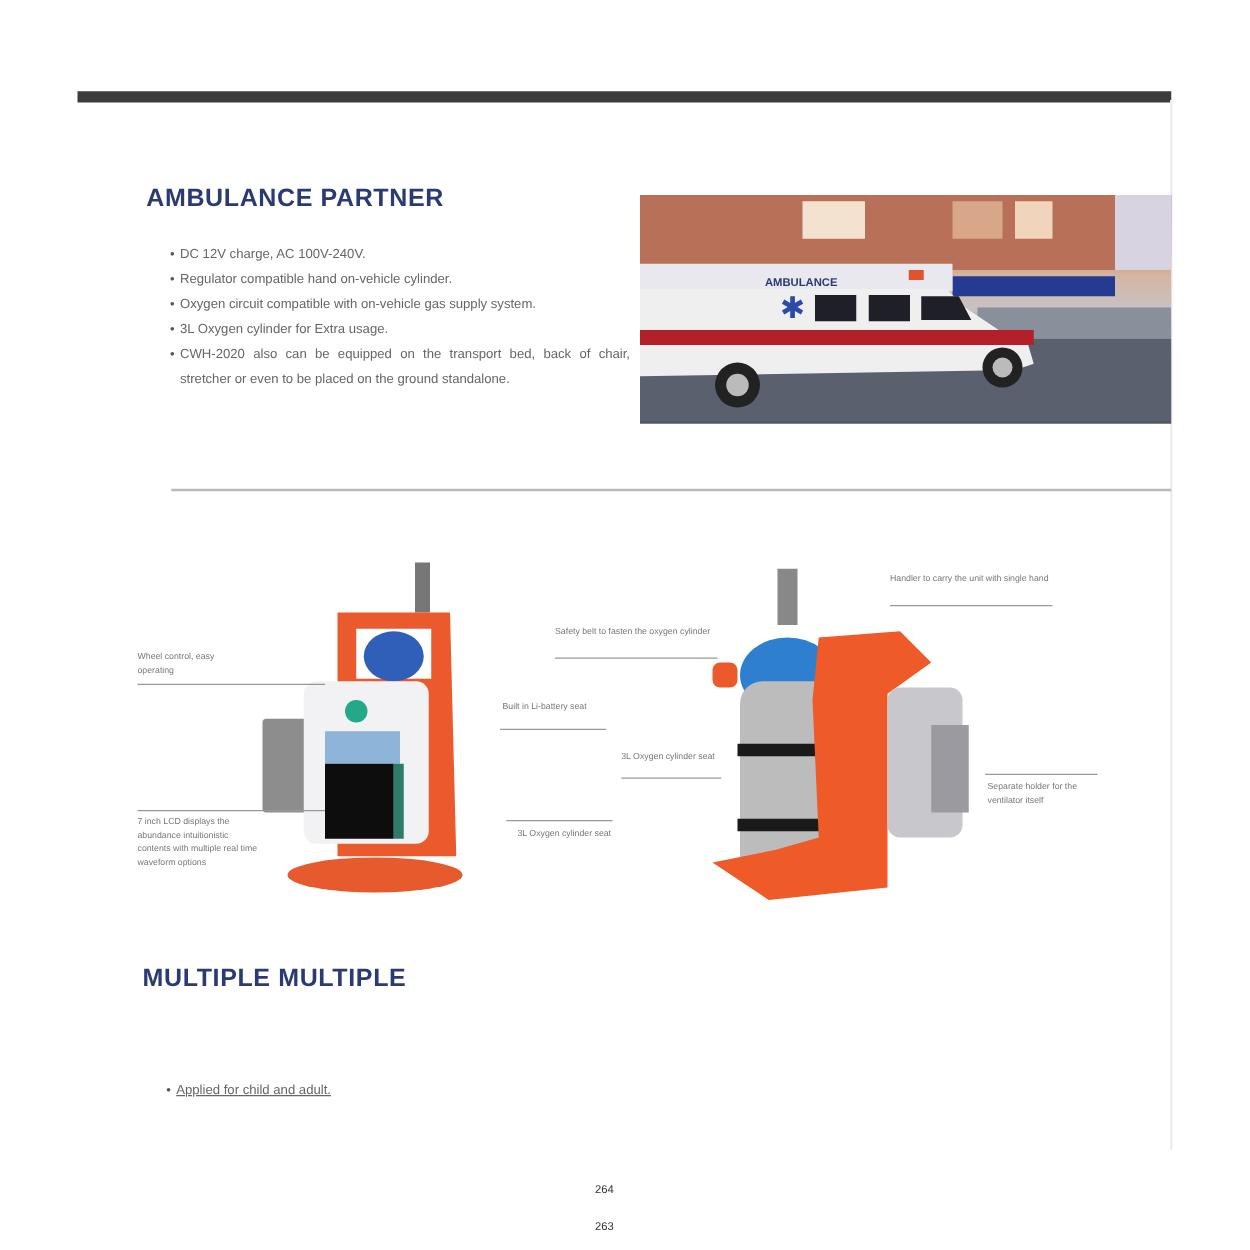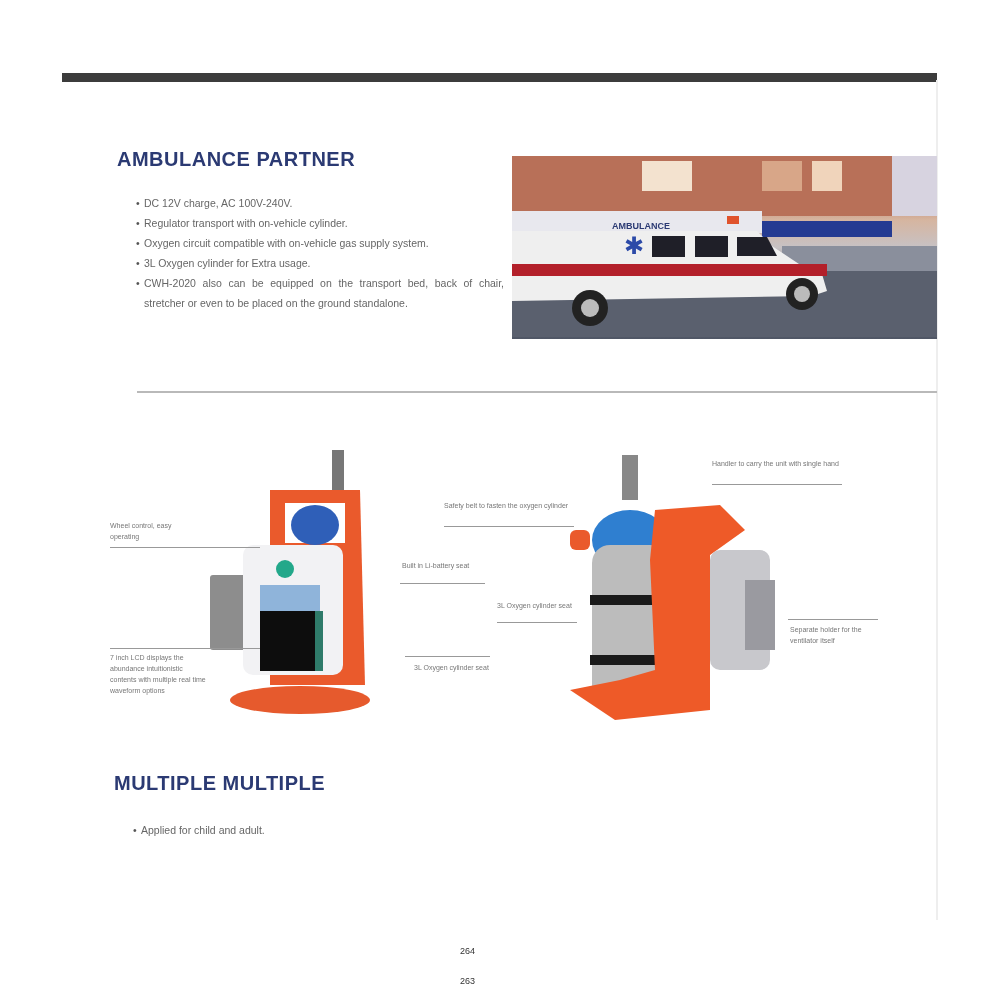--- a/index.html
+++ b/index.html
@@ -7,34 +7,34 @@
   .abs { position:absolute; }
   .topbar { left:62px; top:73px; width:875px; height:9px; background:#3c3c3c; }
   .rightedge { left:936px; top:80px; width:2px; height:840px; background:#eeeeee; }
   .h1 { font-family:"Liberation Sans", sans-serif; font-weight:bold; color:#2b3a73; font-size:20px; letter-spacing:0.5px; }
   ul.bullets { list-style:none; margin:16px; padding:0; font-size:10.5px; color:#666; line-height:20px; }
   ul.bullets li { position:relative; padding-left:8px; }
   ul.bullets li::before { content:"•"; position:absolute; left:0; top:0; color:#555; }
   .divider { left:137px; top:391px; width:800px; height:2px; background:#b9b9b9; }
   .callout { font-size:7px; color:#777; line-height:11px; }
   .leader { background:#999; height:1px; }
-  .pagenum { font-size:9px; color:#333; }
+  .pagenum { font-size:9px; color:#333;margin-left:16px; }
   
   .photo { left:512px; top:156px; width:425px; height:183px; overflow:hidden; background:linear-gradient(180deg,#7a4a3a 0%,#b9735c 20%,#d6b5a0 35%,#c7c2c4 50%,#5f6473 72%,#505766 100%); }
 </style>
 </head>
 <body>
 
 <div class="abs topbar"></div>
 <div class="abs rightedge"></div>
 
 <div class="abs h1" style="left:117px; top:148px;text-align:right;">AMBULANCE PARTNER</div>
 <ul class="abs bullets" style="left:120px; top:177px; width:370px;">
   <li>DC 12V charge, AC 100V-240V.</li>
-  <li>Regulator transport with on-vehicle cylinder.</li>
+  <li>Regulator compatible hand on-vehicle cylinder.</li>
   <li style="width:360px;">Oxygen circuit compatible with on-vehicle gas supply system.</li>
   <li>3L Oxygen cylinder for Extra usage.</li>
   <li style="width:360px; text-align:justify;">CWH-2020 also can be equipped on the transport bed, back of chair, stretcher or even to be placed on the ground standalone.</li>
 </ul>
 
 <div class="abs photo">
   <svg width="425" height="181" viewBox="0 0 425 181">
     <rect x="0" y="0" width="425" height="60" fill="#b87058"></rect>
     <rect x="130" y="5" width="50" height="30" fill="#f3e2cf"></rect>
     <rect x="250" y="5" width="40" height="30" fill="#d8a688"></rect>
@@ -103,18 +103,18 @@
 <div class="abs callout" style="left:712px; top:458px; width:130px;">Handler to carry the unit with single hand</div>
 <div class="abs leader" style="left:712px; top:484px; width:130px;"></div>
 <div class="abs callout" style="left:444px; top:500px; width:130px;">Safety belt to fasten the oxygen cylinder</div>
 <div class="abs leader" style="left:444px; top:526px; width:130px;"></div>
 <div class="abs callout" style="left:497px; top:600px; width:80px;">3L Oxygen cylinder seat</div>
 <div class="abs leader" style="left:497px; top:622px; width:80px;"></div>
 <div class="abs callout" style="left:790px; top:624px; width:85px;">Separate holder for the ventilator itself</div>
 <div class="abs leader" style="left:788px; top:619px; width:90px;"></div>
 
 <div class="abs h1" style="left:114px; top:772px;">MULTIPLE MULTIPLE</div>
-<ul class="abs bullets" style="left:117px; top:803px; width:700px; line-height:22px;">
+<ul class="abs bullets" style="left:117px; top:845px; width:700px; line-height:22px;text-decoration:underline;">
   <li>Applied for child and adult.</li>
 </ul>
 
 <div class="abs pagenum" style="left:460px; top:946px;">264</div>
 <div class="abs pagenum" style="left:460px; top:976px;">263</div>
 
 </body></html>

